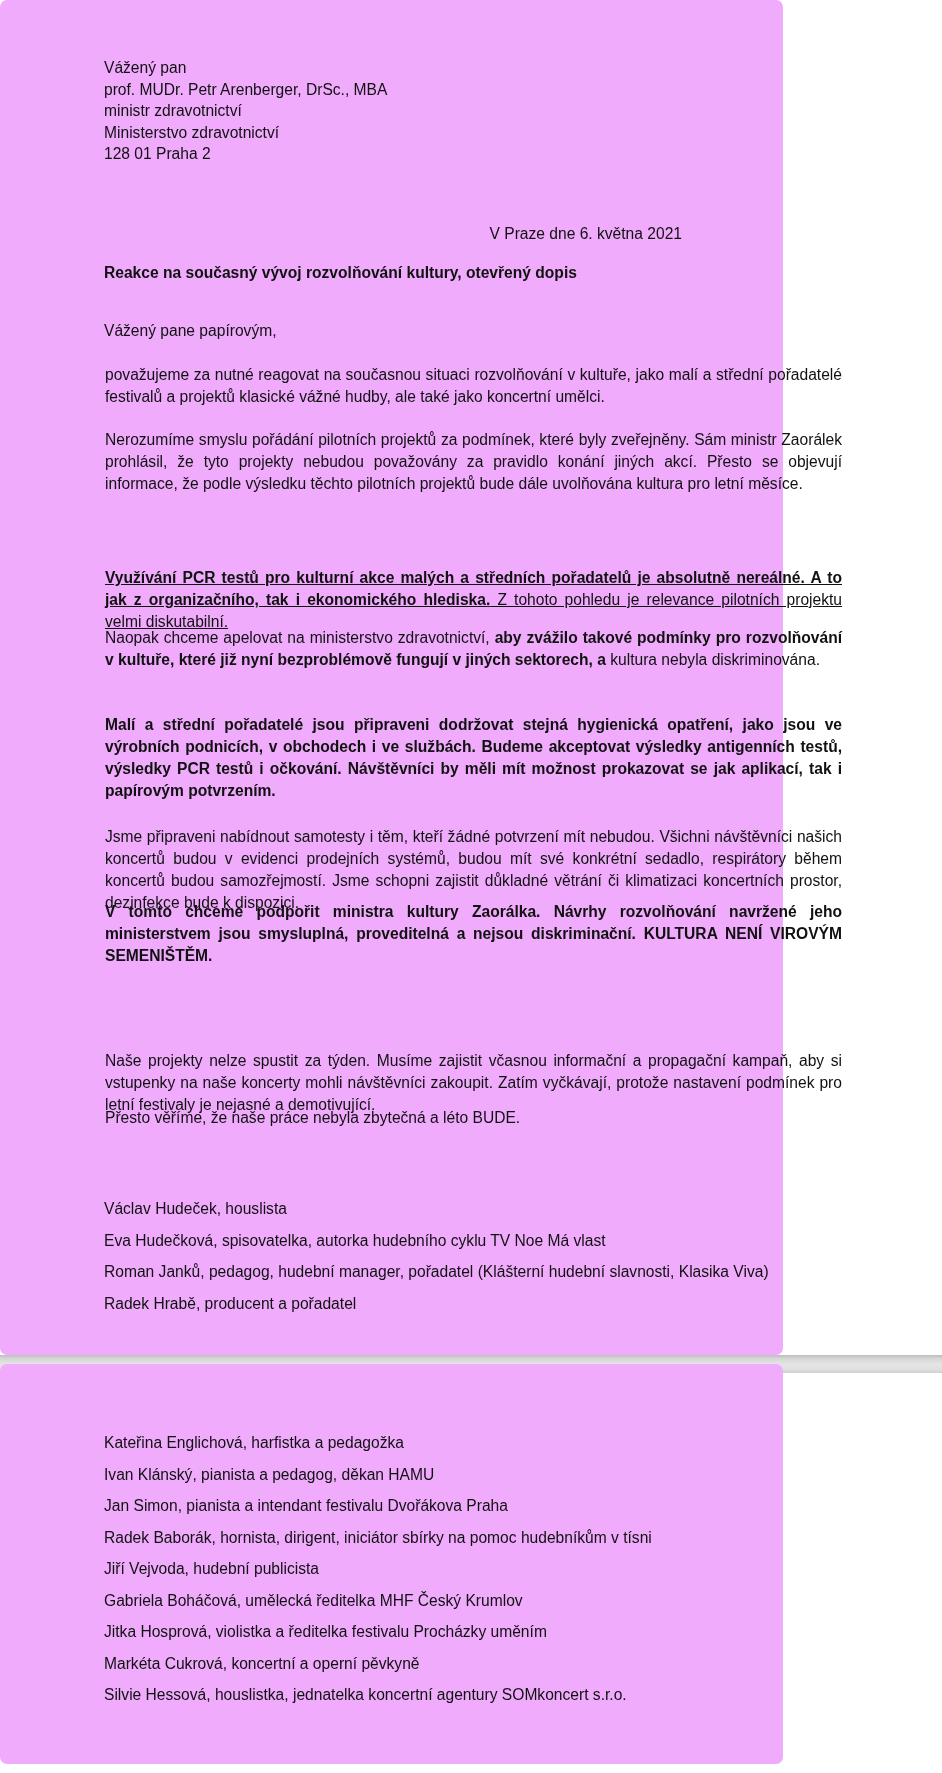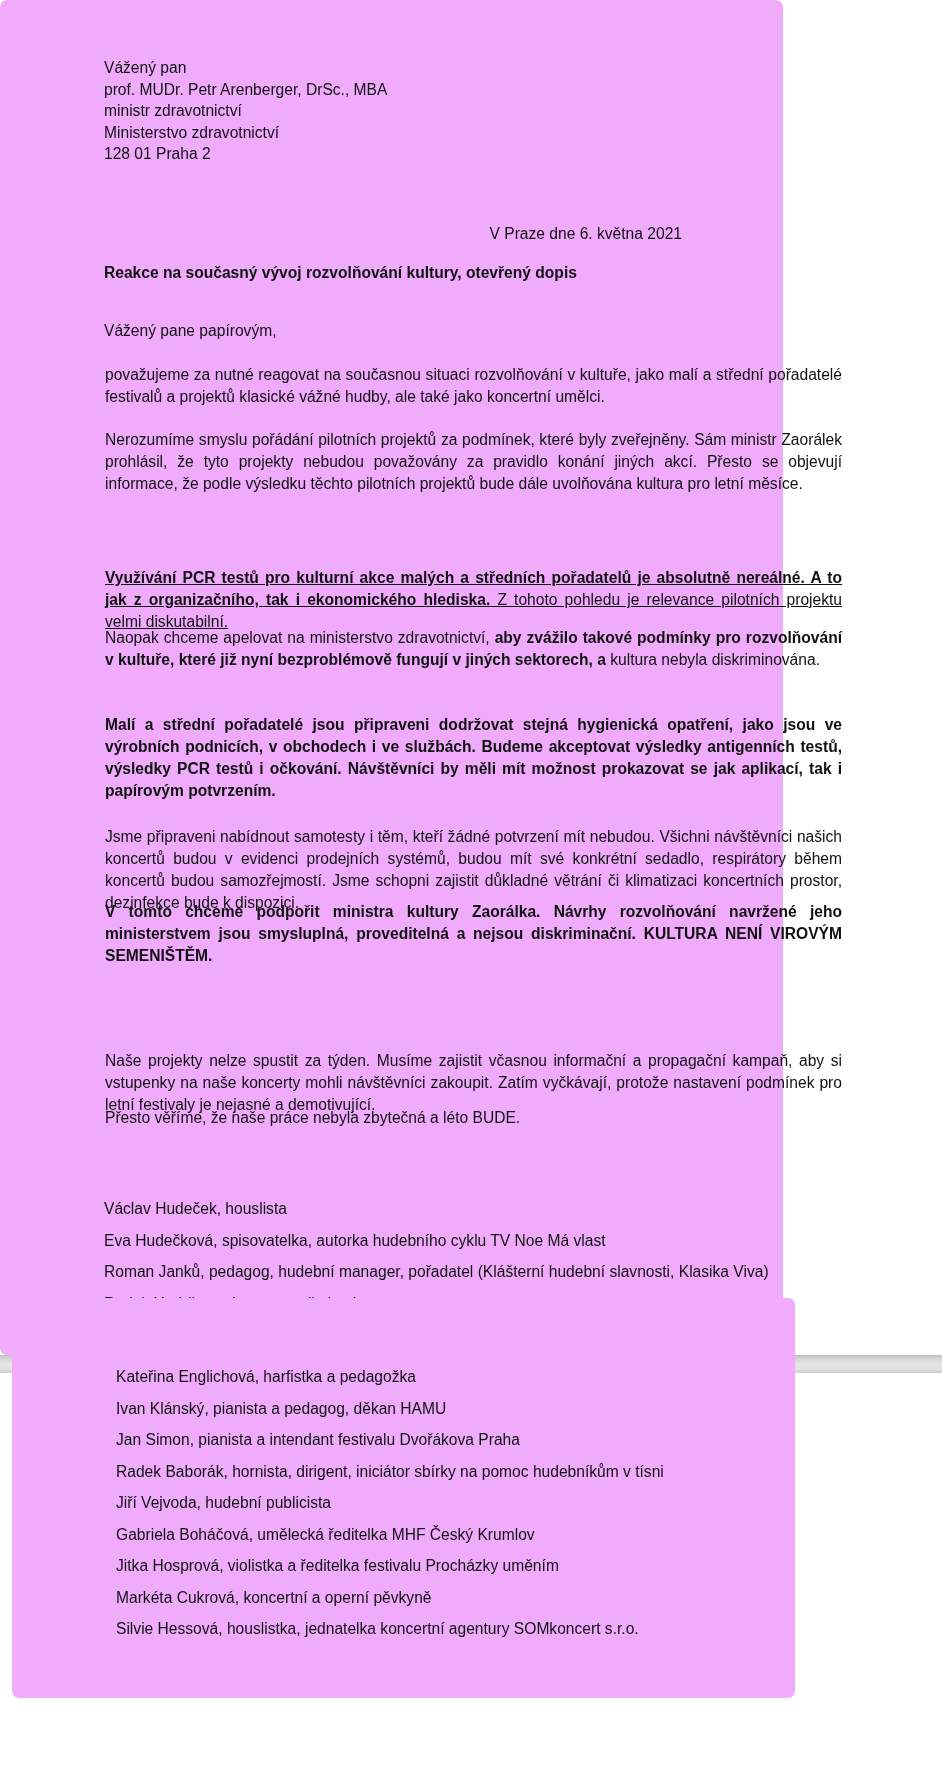--- a/index.html
+++ b/index.html
@@ -1,20 +1,20 @@
 <!DOCTYPE html>
 <html><head>
 <meta charset="utf-8">
 <style>
   html, body { margin: 0; padding: 0; background: #ffffff; }
   body { width: 942px; height: 1773px; position: relative; overflow: hidden;
          font-family: "Liberation Sans", "DejaVu Sans", sans-serif; color: #111; }
   .page { position: absolute; left: 0; width: 783px; background: #f0abfc; border-radius: 7px; }
   .page1 { top: 0; height: 1355px; }
-  .page2 { top: 1298px; height: 400px; margin-left: 12px; }
+  .page2 { top: 1364px; height: 400px; }
   .gap { position: absolute; left: 0; top: 1355px; width: 942px; height: 18px;
          background: linear-gradient(to bottom, #bdbdbd 0%, #d6d6d6 20%, #e4e4e4 50%, #e0e0e0 80%, #cfcfcf 100%); }
   .content { position: absolute; left: 104px; width: 737px; font-size: 15.6px; line-height: 22px; }
   .addr { top: 57px; }
   .addr div { height: 21.5px; }
   .date { position: absolute; top: 225px; right: 101px; font-size: 15.6px; }
   .subject { top: 262px; font-weight: bold; }
   .salut { top: 320px; }
   p.para { margin: 1px; text-align: justify; }
   .p1 { top: 363px; }

